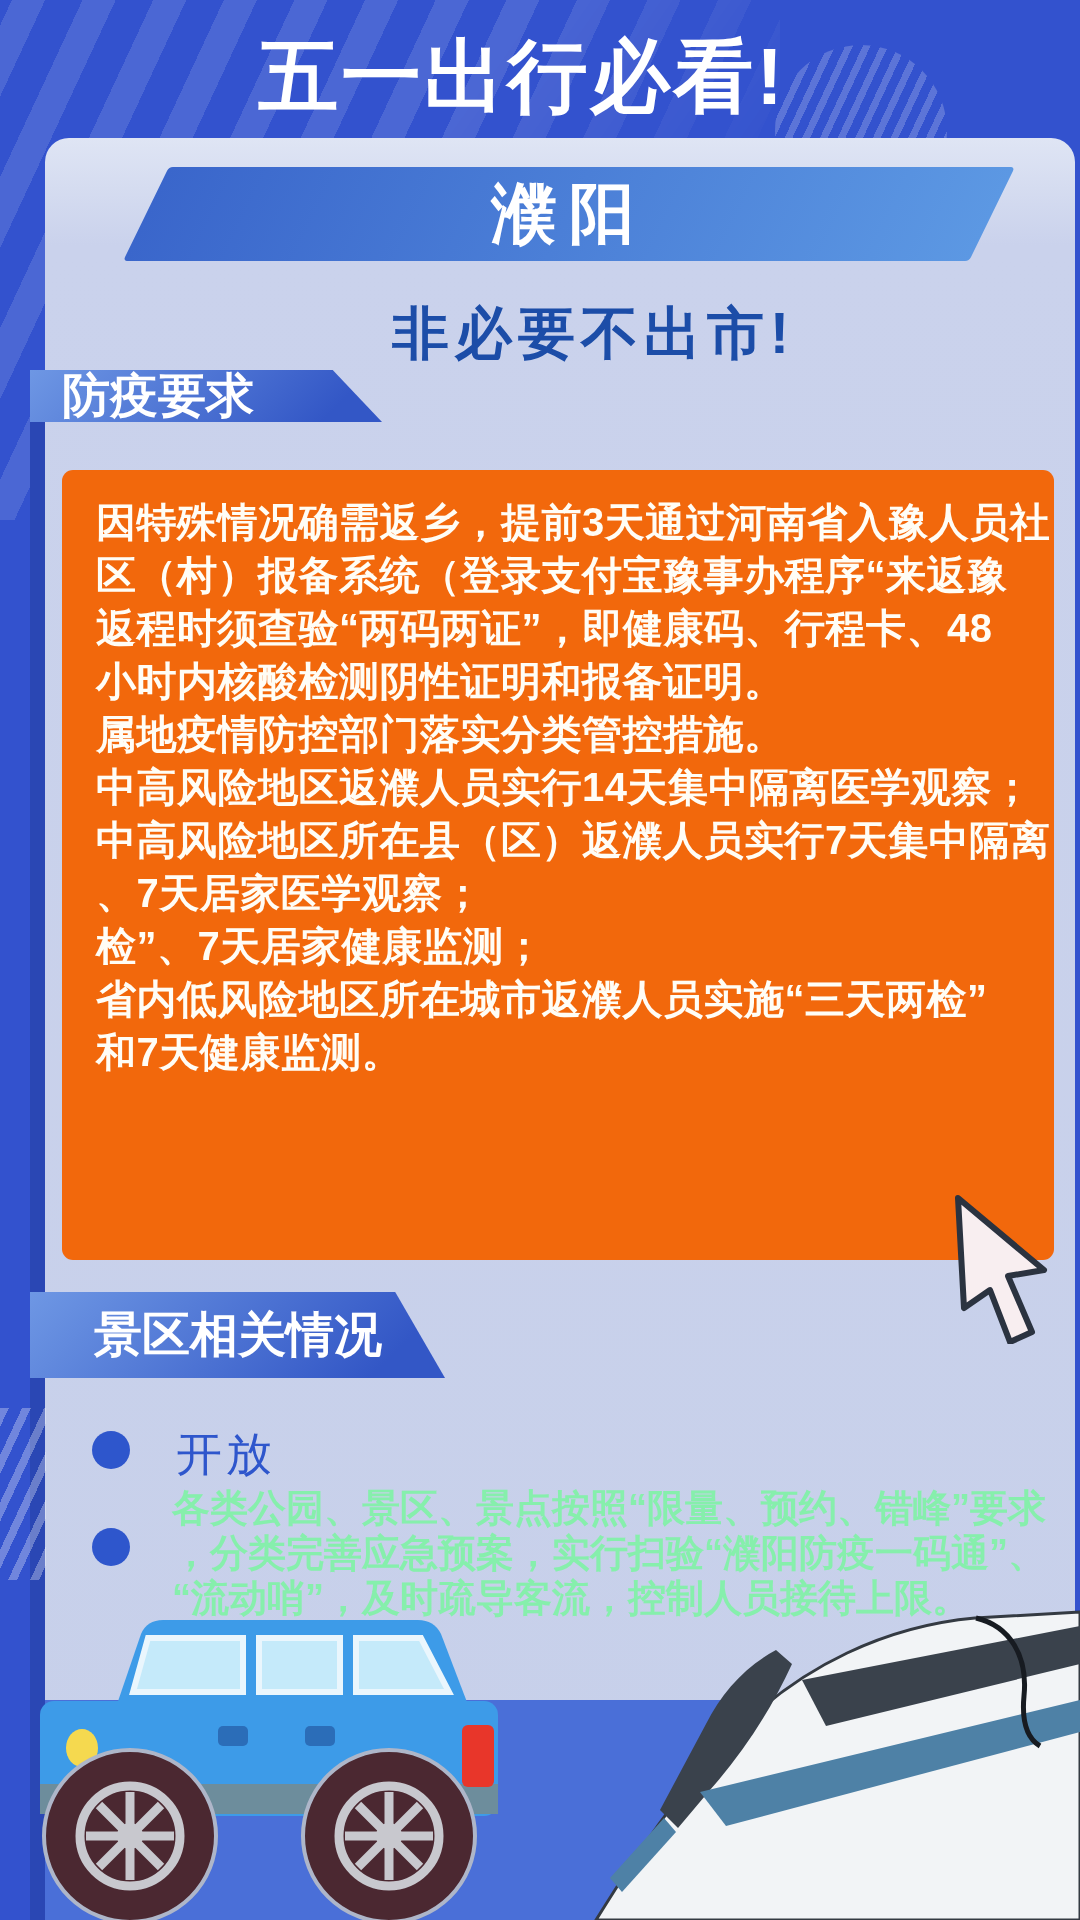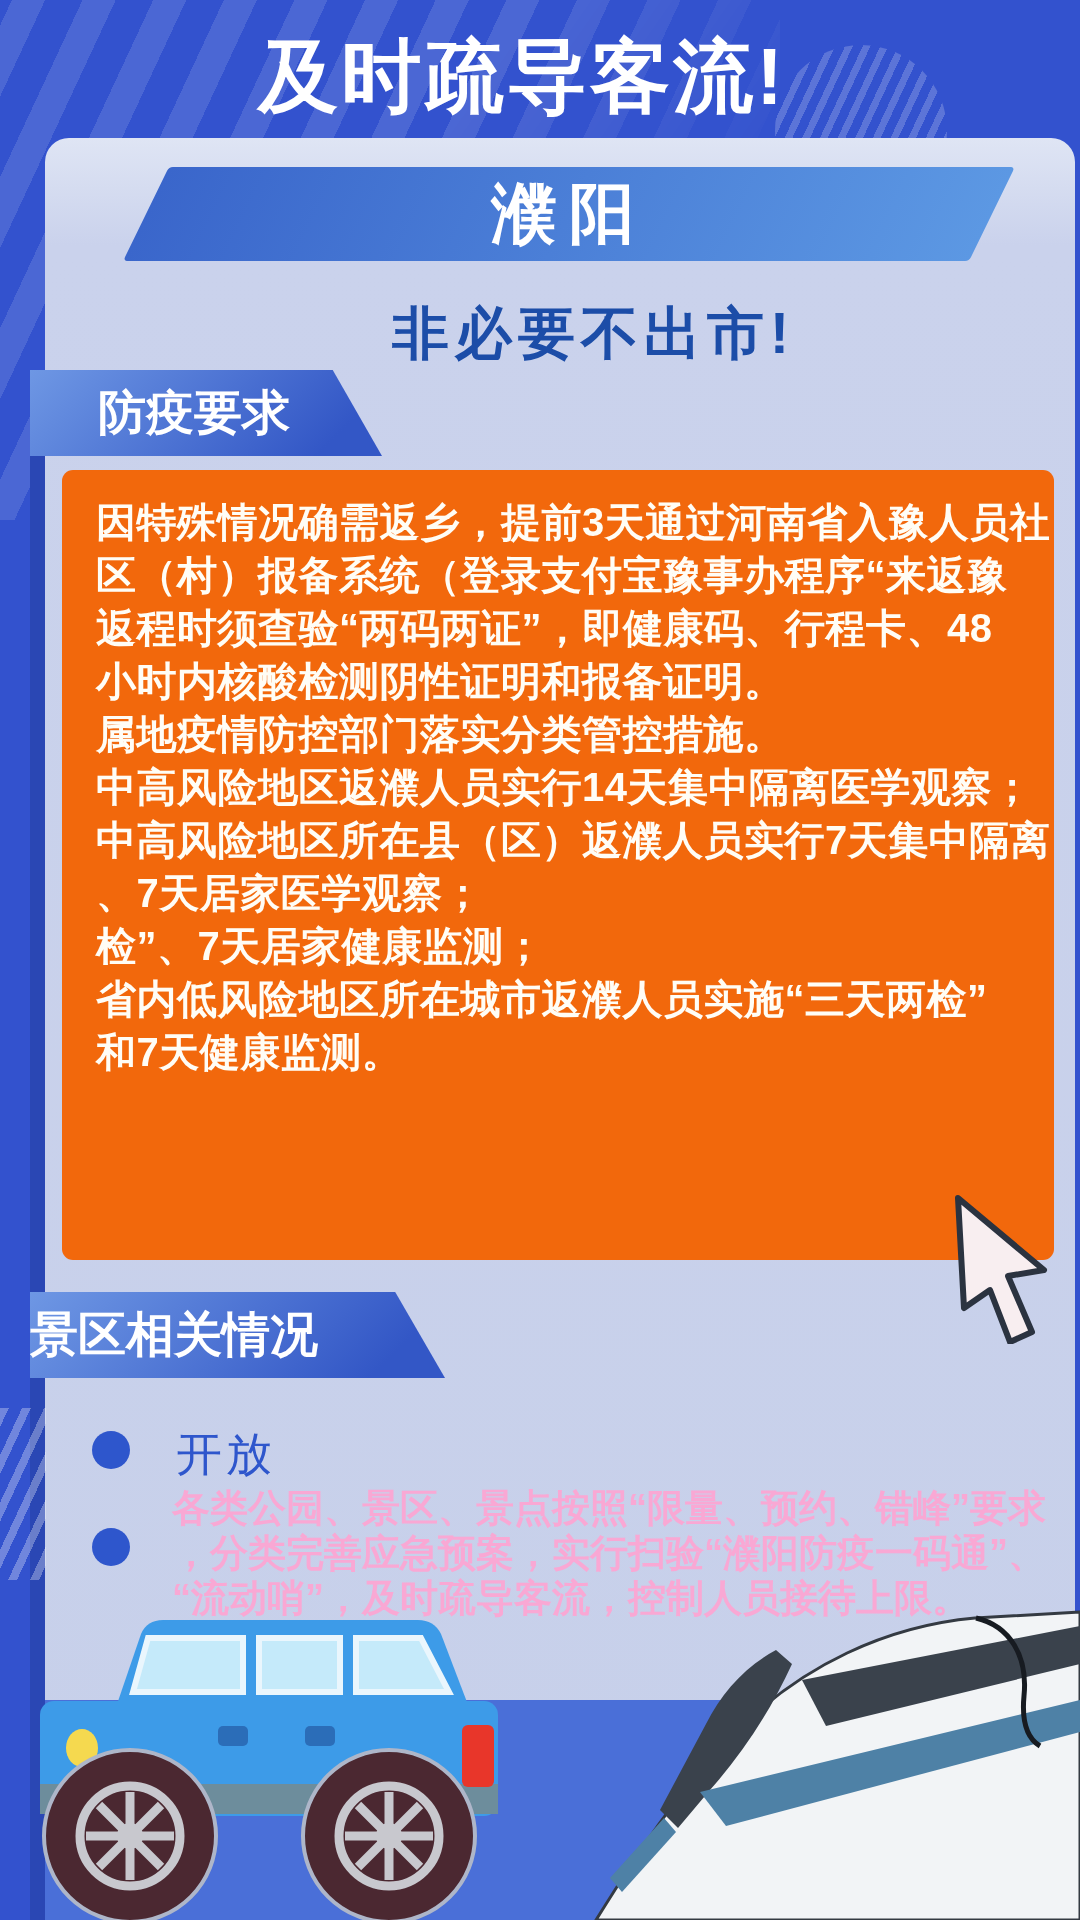--- a/index.html
+++ b/index.html
@@ -54,23 +54,23 @@
   }
   .subtitle{
     left:45px;top:296px;width:1067px;z-index:5;text-align:center;padding-left:30px;
     font-size:57px;font-weight:900;color:var(--subtitle-blue);letter-spacing:6px;
   }
   
   .badge{
     z-index:6;background:linear-gradient(135deg,var(--badge-blue-light) 0%,var(--badge-blue-dark) 85%);
     color:#fff;font-weight:800;font-size:48px;display:flex;align-items:center;
   }
-  .badge-1{left:30px;top:370px;width:352px;height:86px;padding-left:68px;
+  .badge-1{left:30px;top:370px;width:352px;height:52px;padding-left:32px;
     clip-path:polygon(0 0,86% 0,100% 100%,0 100%);}
-  .badge-2{left:30px;top:1292px;width:415px;height:86px;
+  .badge-2{left:30px;top:1292px;width:415px;height:86px;padding-left:64px;
     clip-path:polygon(0 0,88% 0,100% 100%,0 100%);}
   
   .notice{
     left:62px;top:470px;width:992px;height:790px;z-index:5;
     background:var(--accent-orange);border-radius:11px;
     padding:26px 20px 0 34px;
   }
   .notice .line{
     white-space:nowrap;font-size:40px;line-height:53px;font-weight:700;
     color:var(--notice-text);letter-spacing:0.5px;
@@ -79,37 +79,37 @@
   .bullet-dot{width:38px;height:38px;border-radius:50%;background:var(--bullet-blue);z-index:6;}
   .dot-1{left:92px;top:1431px;}
   .dot-2{left:92px;top:1528px;}
   .bullet-label{
     left:176px;top:1424px;z-index:6;font-size:46px;font-weight:400;color:var(--bullet-blue);
     letter-spacing:4px;
   }
   .bullet-para{left:172px;top:1486px;width:900px;z-index:6;}
   .bullet-para .pline{
     white-space:nowrap;font-size:38px;line-height:45px;font-weight:700;
-    color:#f9a8d4;letter-spacing:0;
+    color:#86efac;letter-spacing:0;
   }
   
   .illustration{left:0;top:1560px;width:1080px;height:360px;z-index:7;}
   .cursor{left:950px;top:1192px;width:112px;height:152px;z-index:9;}
 </style>
 </head>
 <body>
 
 <div class="abs stripes-topleft"></div>
 <div class="abs hatch-circle"></div>
 
 <div class="abs card"></div>
 <div class="abs fold-strip"></div>
 <div class="abs stripes-left"></div>
 
-<div class="abs page-title">及时疏导客流!</div>
+<div class="abs page-title">五一出行必看!</div>
 <div class="abs city-banner">
   <span>濮阳</span>
 </div>
 <div class="abs subtitle">非必要不出市!</div>
 
 <div class="abs badge badge-1">
   <span>防疫要求</span>
 </div>
 <div class="abs notice">
   <div class="line">因特殊情况确需返乡，提前3天通过河南省入豫人员社</div>

